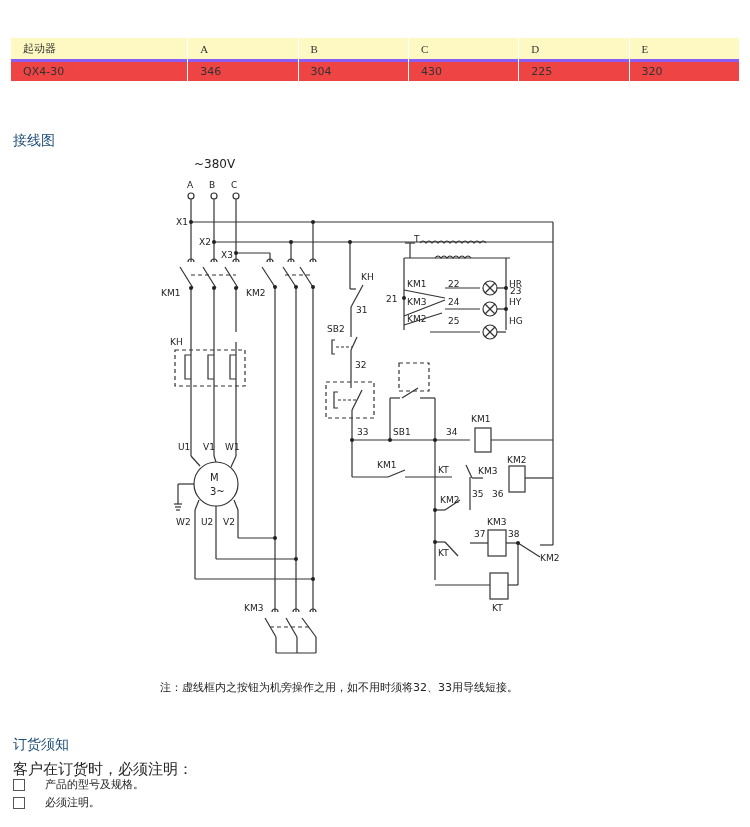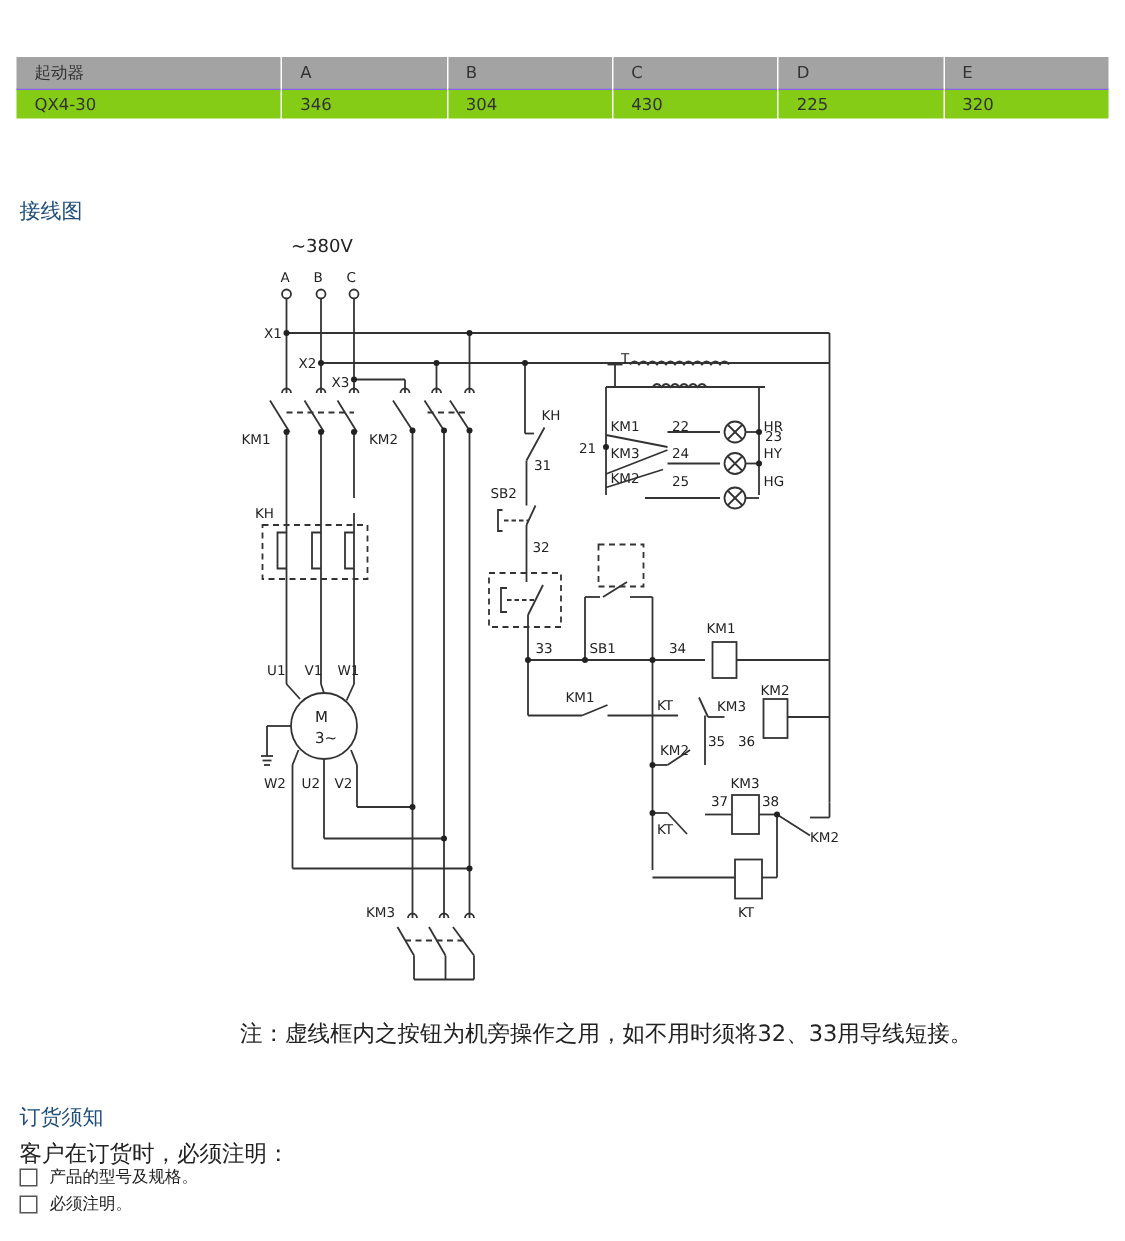--- a/index.html
+++ b/index.html
@@ -1,29 +1,29 @@
 <!DOCTYPE html>
 <html><head>
 <meta charset="utf-8">
 <style>
   html, body { margin: 0; padding: 0; background: #ffffff; }
   body { width: 750px; height: 827px; position: relative; overflow: hidden;
          font-family: "DejaVu Sans", sans-serif; color: #333; }
   .table-caption { position: absolute; right: 14px; top: 14px; font-size: 12px; color: #333; margin-top: 44px; }
   table.spec { position: absolute; left: 10px; top: 38px; width: 730px; border-collapse: separate; border-spacing: 1px 0; font-size: 11px; }
   table.spec td, table.spec th { text-align: left; padding: 0 0 0 12px; height: 19px; font-weight: normal; color: #333; }
-  table.spec thead th { background: #a3a3a3; height: 21px; }
-  table.spec tbody tr td { background: #84cc16; border-top: 1px solid #8b5cf6; }
+  table.spec thead th { background: #fef9c3; height: 21px; font-family: Liberation Serif, serif; }
+  table.spec tbody tr td { background: #ef4444; border-top: 3px solid #8b5cf6; }
   .section-title { position: absolute; left: 13px; font-size: 14px; color: #1f4e79; }
   #wiring-title { top: 132px; }
   #order-title { top: 716px; margin-top: 20px; }
   .diagram { position: absolute; left: 0; top: 140px; }
-  .note { position: absolute; left: 160px; top: 680px; font-size: 15px; color: #222; }
+  .note { position: absolute; left: 160px; top: 680px; font-size: 11px; color: #222; }
   .order-intro { position: absolute; left: 13px; top: 760px; font-size: 15px; color: #222; }
-  .order-item { position: absolute; left: 13px; font-size: 11px; color: #222; display: flex; align-items: center; }
+  .order-item { position: absolute; left: 13px; font-size: 11px; color: #222; display: flex; align-items: center; gap: 12px; }
   .order-item .box { width: 10px; height: 10px; border: 1px solid #555; margin-right: 8px; display: inline-block; }
   svg text { font-family: "DejaVu Sans", sans-serif; font-size: 9px; fill: #222; }
 </style>
 </head>
 <body>
 
 <div class="table-caption">表3</div>
 <table class="spec">
   <thead>
     <tr>

